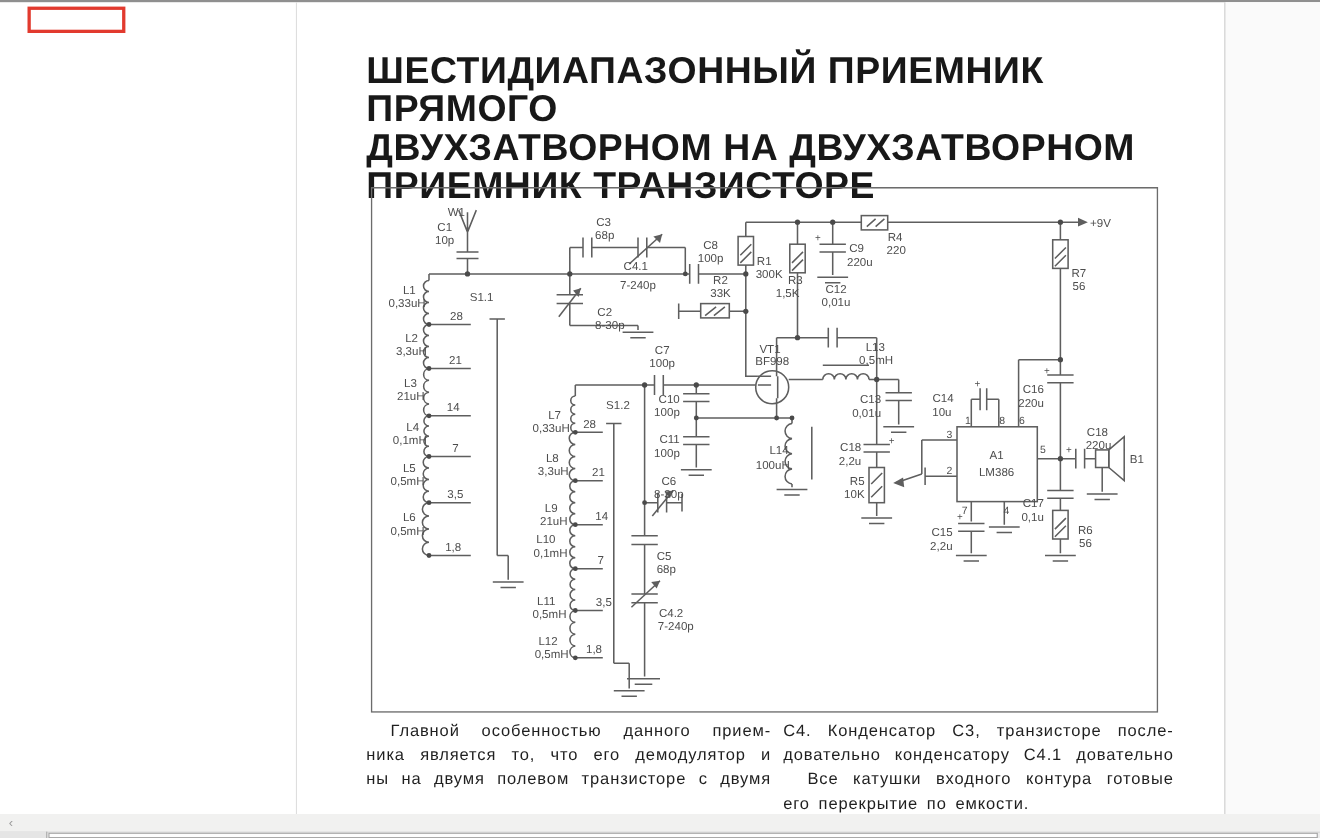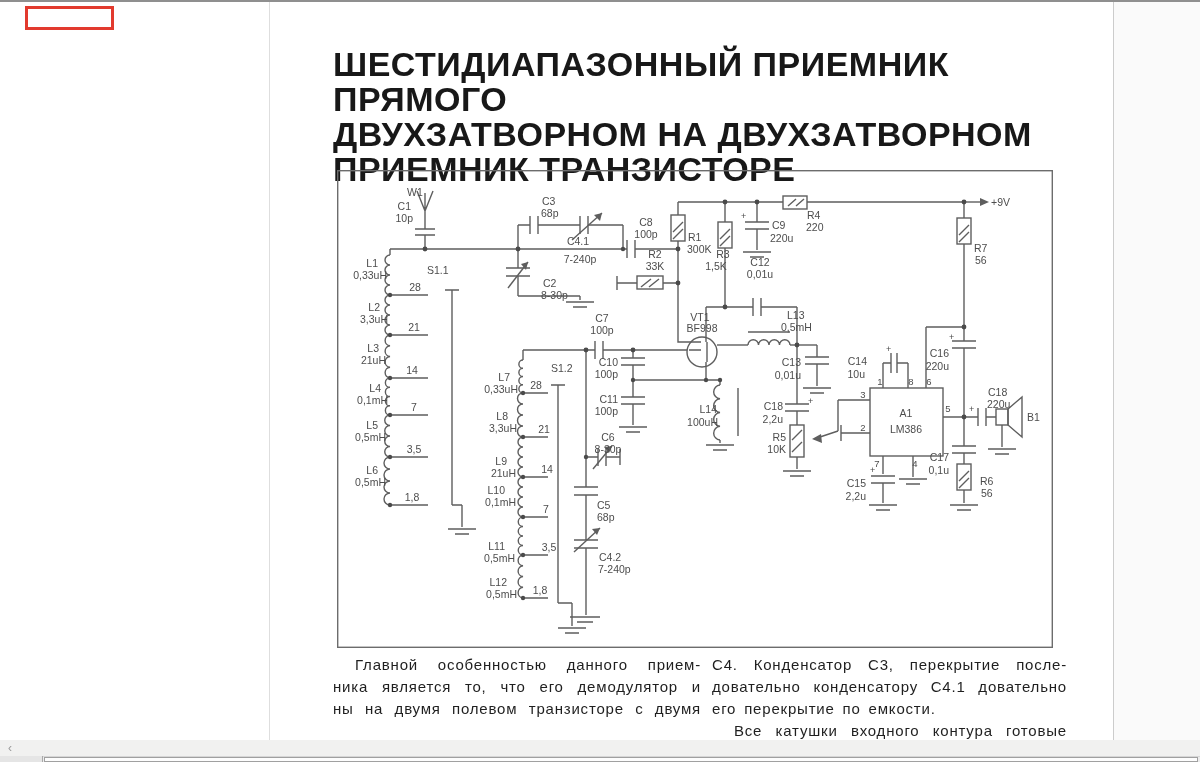--- a/index.html
+++ b/index.html
@@ -408,24 +408,24 @@
 </svg>
 </div>
 
 <div class="col col-left">
   <div class="ln ind">Главной особенностью данного прием-</div>
   <div class="ln">ника является то, что его демодулятор и</div>
   <div class="ln">ны на двумя полевом транзисторе с двумя</div>
 </div>
 
 <div class="col col-right">
-  <div class="ln">C4.  Конденсатор C3, перекрытие после-</div>
+  <div class="ln">C4.  Конденсатор C3, транзисторе после-</div>
   <div class="ln">довательно конденсатору C4.1 довательно</div>
+  <div class="ln ind">Все катушки входного контура готовые</div>
   <div class="ln noj">его перекрытие по емкости.</div>
-  <div class="ln ind">Все катушки входного контура готовые</div>
 </div>
 
 <div class="hscroll">
   <span class="arrow">‹</span>
 </div>
 <div class="hscroll-track"></div>
 <div class="hscroll-stub"></div>
 <div class="hscroll-thumb"></div>
 
 </body></html>

